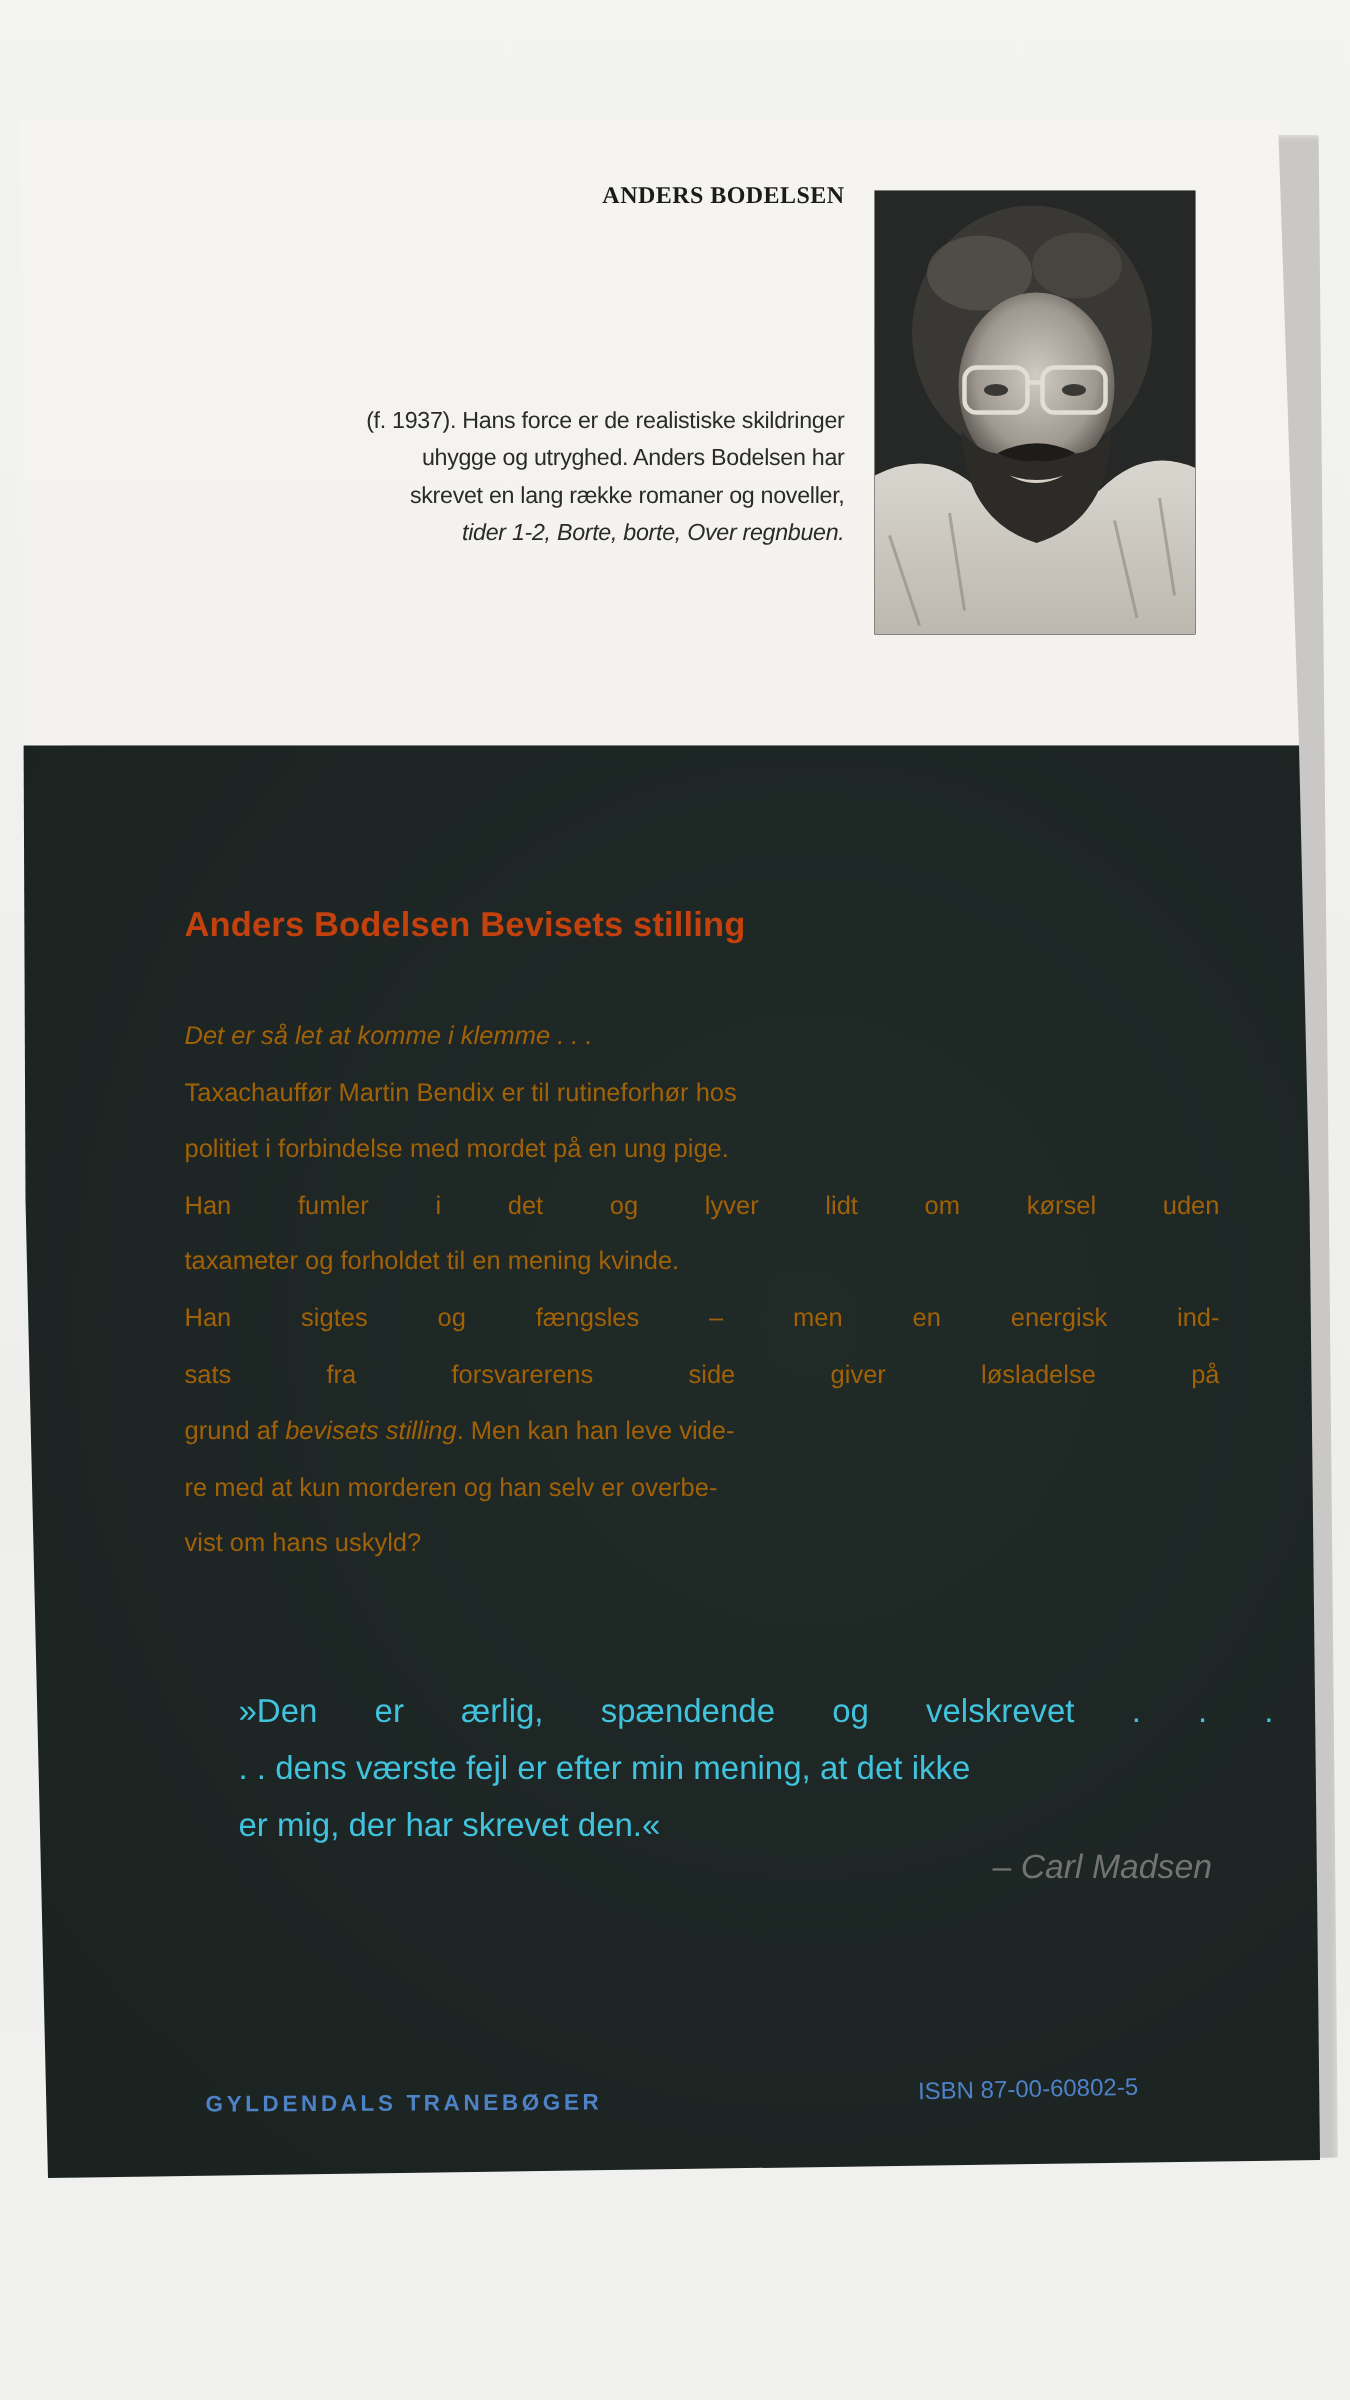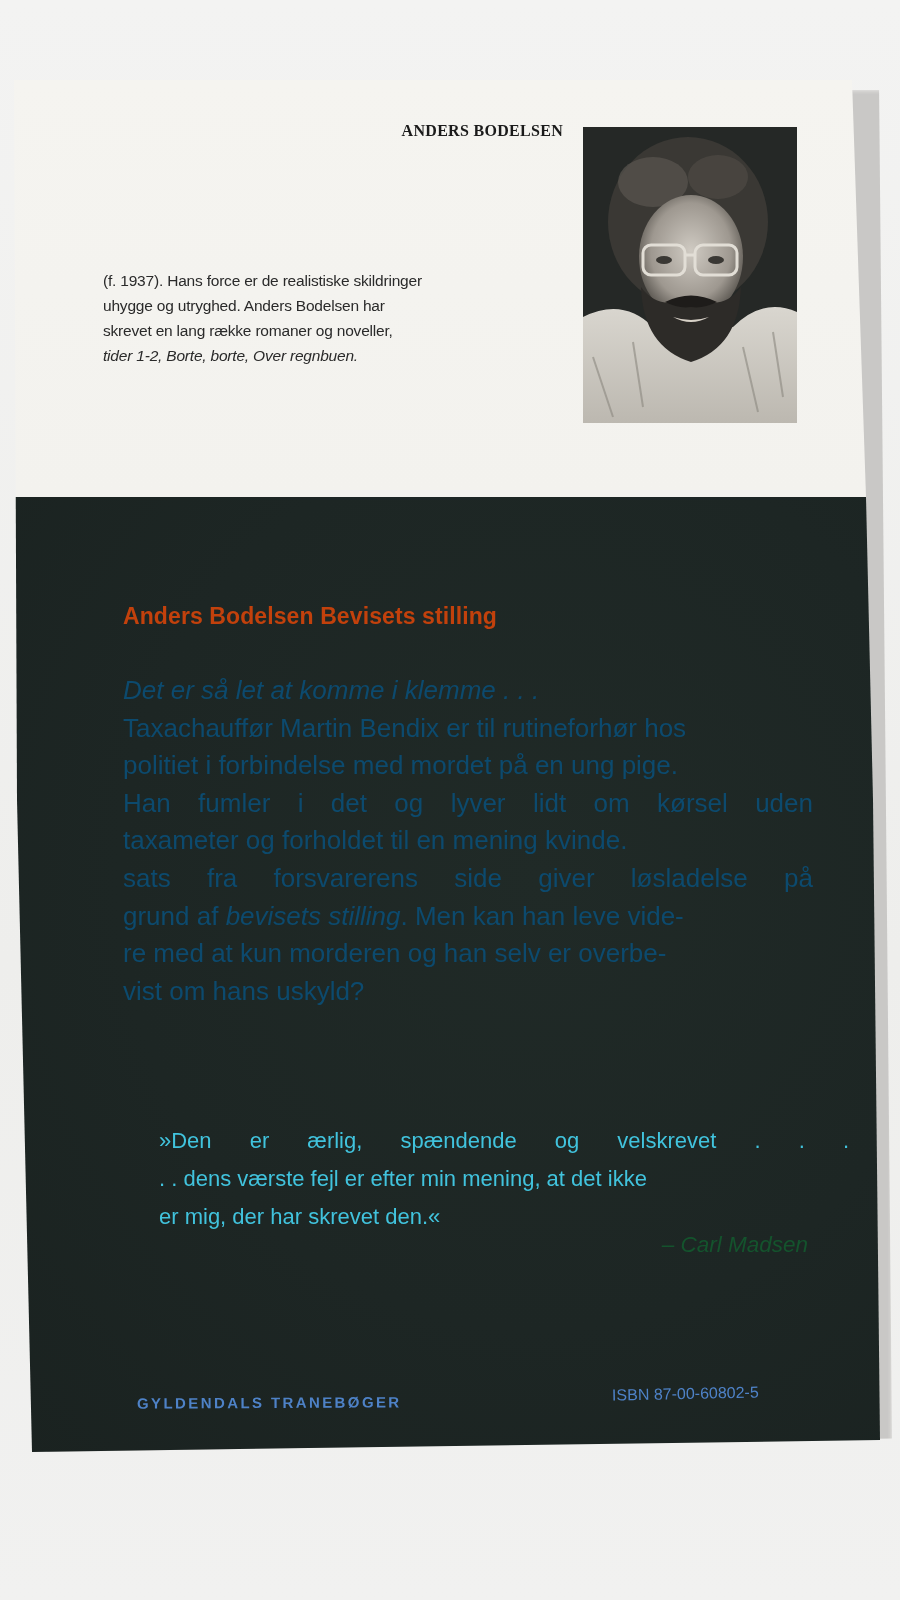--- a/index.html
+++ b/index.html
@@ -29,45 +29,45 @@
   .author-header {
     position:absolute; top:122px; right:337px;
     font-family:"Liberation Serif", serif; font-weight:bold; font-size:16px;
     letter-spacing:0.3px; color:#1b1b1b;
   }
   .photo {
     position:absolute; left:583px; top:127px; width:214px; height:296px;
     background:#1f2220; overflow:hidden;
   }
   .bio {
-    position:absolute; top:268px; right:337px; width:460px; 
+    position:absolute; top:268px; right:337px; width:460px; text-align:right;
     font-family:"Liberation Sans", sans-serif; font-size:15.5px; line-height:25px;
     color:#2a2a2a; letter-spacing:-0.2px;
   }
   .bio .it { font-style:italic; }
   .title {
     position:absolute; left:123px; top:603px;
     font-weight:bold; font-size:23px; color:#c2410c; letter-spacing:0.1px;
   }
   .blurb {
     position:absolute; left:123px; top:672px; width:690px;
-    font-size:26px; line-height:37.6px; color:#0c4a6e;
+    font-size:17px; line-height:37.6px; color:#a16207;
   }
   .blurb .line { display:block; white-space:nowrap; }
   .blurb .justify { text-align:justify; text-align-last:justify; white-space:normal; }
   .blurb .it { font-style:italic; }
   .quote {
     position:absolute; left:123px; top:1122px; width:690px;
     font-size:22px; line-height:38px; color:#41c3dd;margin-left:36px;
   }
   .quote .line { display:block; }
   .quote .justify { text-align:justify; text-align-last:justify; }
   .attribution {
     position:absolute; right:92px; top:1232px;
-    font-size:22.5px; color:#14532d; font-style:italic;
+    font-size:22.5px; color:#737373; font-style:italic;
   }
   .attribution .dash { font-style:normal; }
   .publisher {
     position:absolute; left:137px; top:1394px;
     font-weight:bold; font-size:15px; letter-spacing:2.4px; color:#4e82c7;
     transform: rotate(-0.3deg);
   }
   .isbn {
     position:absolute; left:612px; top:1385px;
     font-size:16px; color:#4e82c7; transform: rotate(-1.2deg);
@@ -129,20 +129,21 @@
   </div>
 
   <div class="title">Anders Bodelsen Bevisets stilling</div>
 
   <div class="blurb">
     <span class="line it">Det er så let at komme i klemme . . .</span>
     <span class="line">Taxachauffør Martin Bendix er til rutineforhør hos</span>
     <span class="line">politiet i forbindelse med mordet på en ung pige.</span>
     <span class="line justify">Han fumler i det og lyver lidt om kørsel uden</span>
     <span class="line">taxameter og forholdet til en mening kvinde.</span>
+    <span class="line justify">Han sigtes og fængsles – men en energisk ind-</span>
     <span class="line justify">sats fra forsvarerens side giver løsladelse på</span>
     <span class="line"><span>grund af </span><span class="it">bevisets stilling</span><span>. Men kan han leve vide-</span></span>
     <span class="line">re med at kun morderen og han selv er overbe-</span>
     <span class="line">vist om hans uskyld?</span>
   </div>
 
   <div class="quote">
     <span class="line justify">»Den er ærlig, spændende og velskrevet . . .</span>
     <span class="line">. . dens værste fejl er efter min mening, at det ikke</span>
     <span class="line">er mig, der har skrevet den.«</span>

